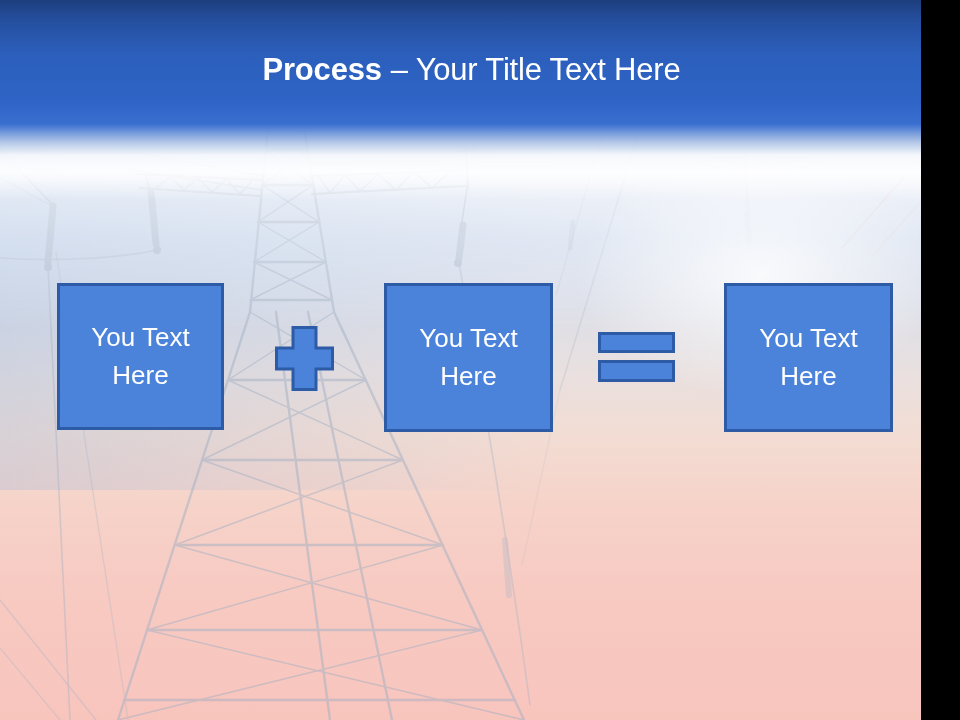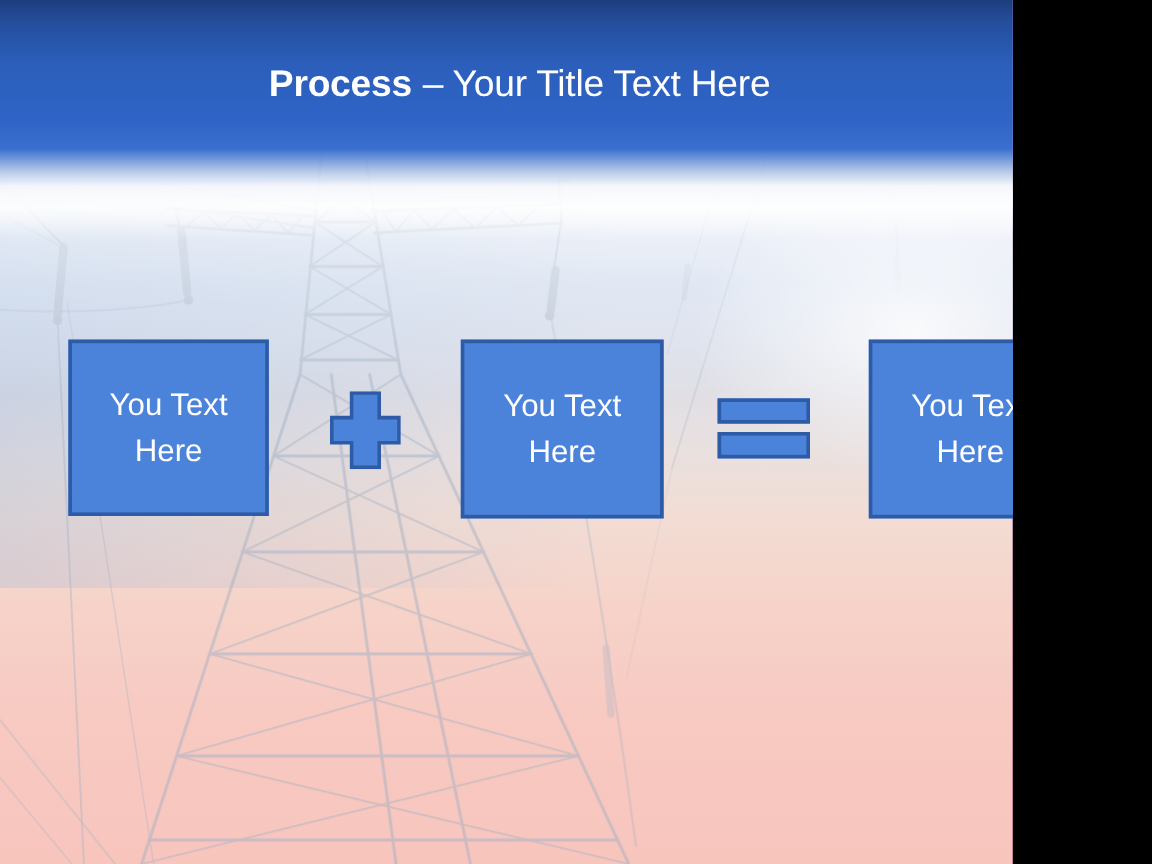--- a/index.html
+++ b/index.html
@@ -1,19 +1,19 @@
 <!DOCTYPE html>
 <html><head>
 <meta charset="utf-8">
 <style>
   html,body{margin:0;padding:0;background:#000;}
   .slide{
-    position:relative;width:844px;height:720px;overflow:hidden;
+    position:relative;width:921px;height:720px;overflow:hidden;
     font-family:"Liberation Sans",sans-serif;
-    background:#701a75;
+    background:#ec4899;
   }
   
   .sky{
     position:absolute;inset:0;
     background:linear-gradient(180deg,
       #ffffff 0%, #f4f6fa 20%, #dde4f2 26%, #d3ddee 33%,
       #dcdfe9 42%, #e9e0df 52%, #f2ddd4 60%, #f6d3c9 70%,
       #f7cac2 82%, #f8c5bd 100%);
   }
   .sky-tint{

